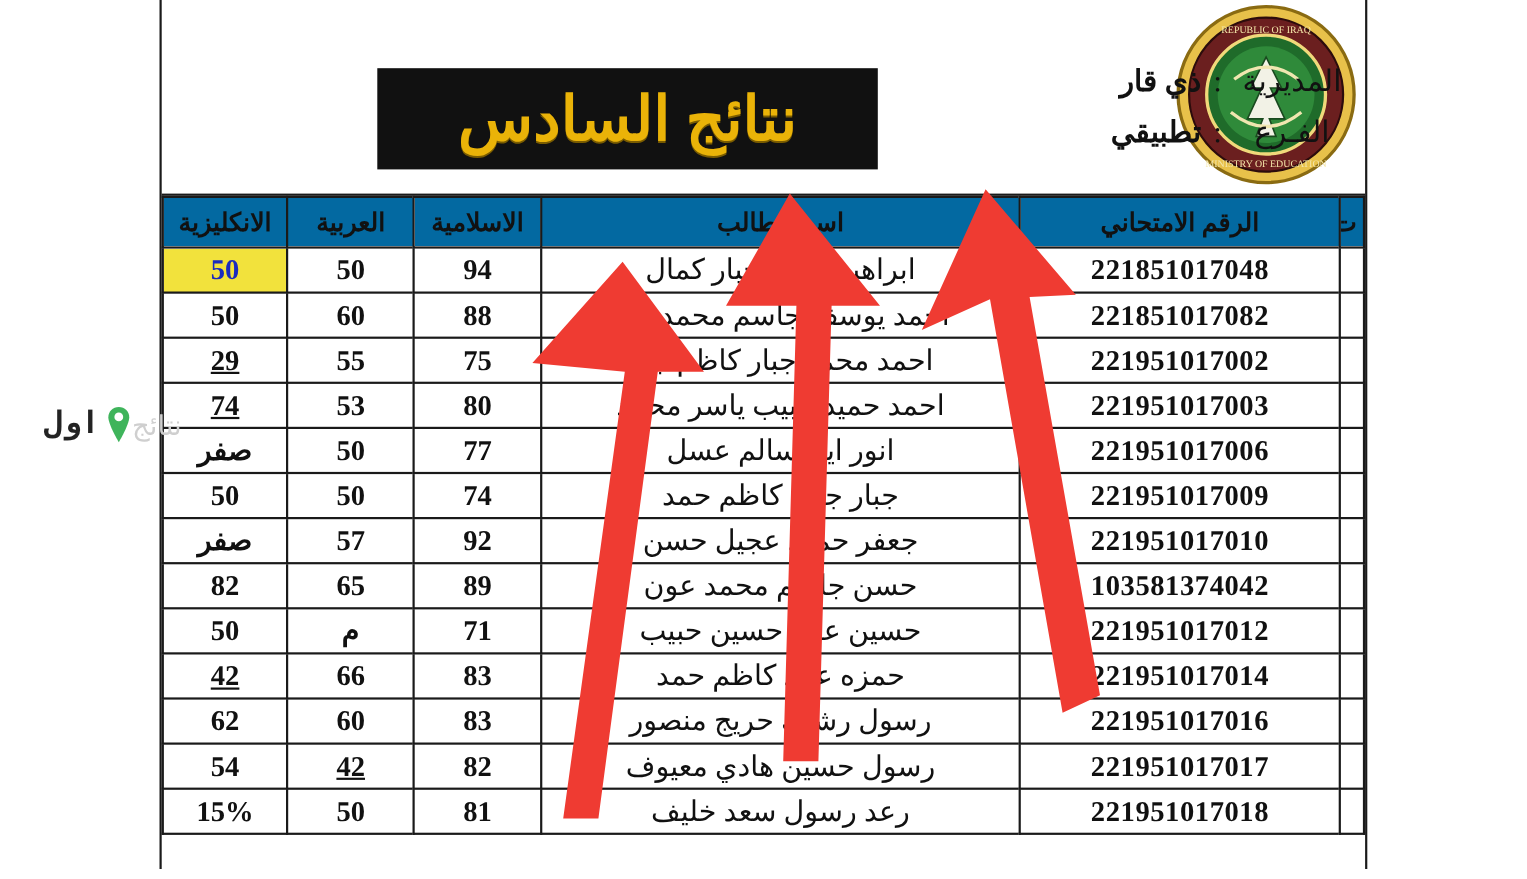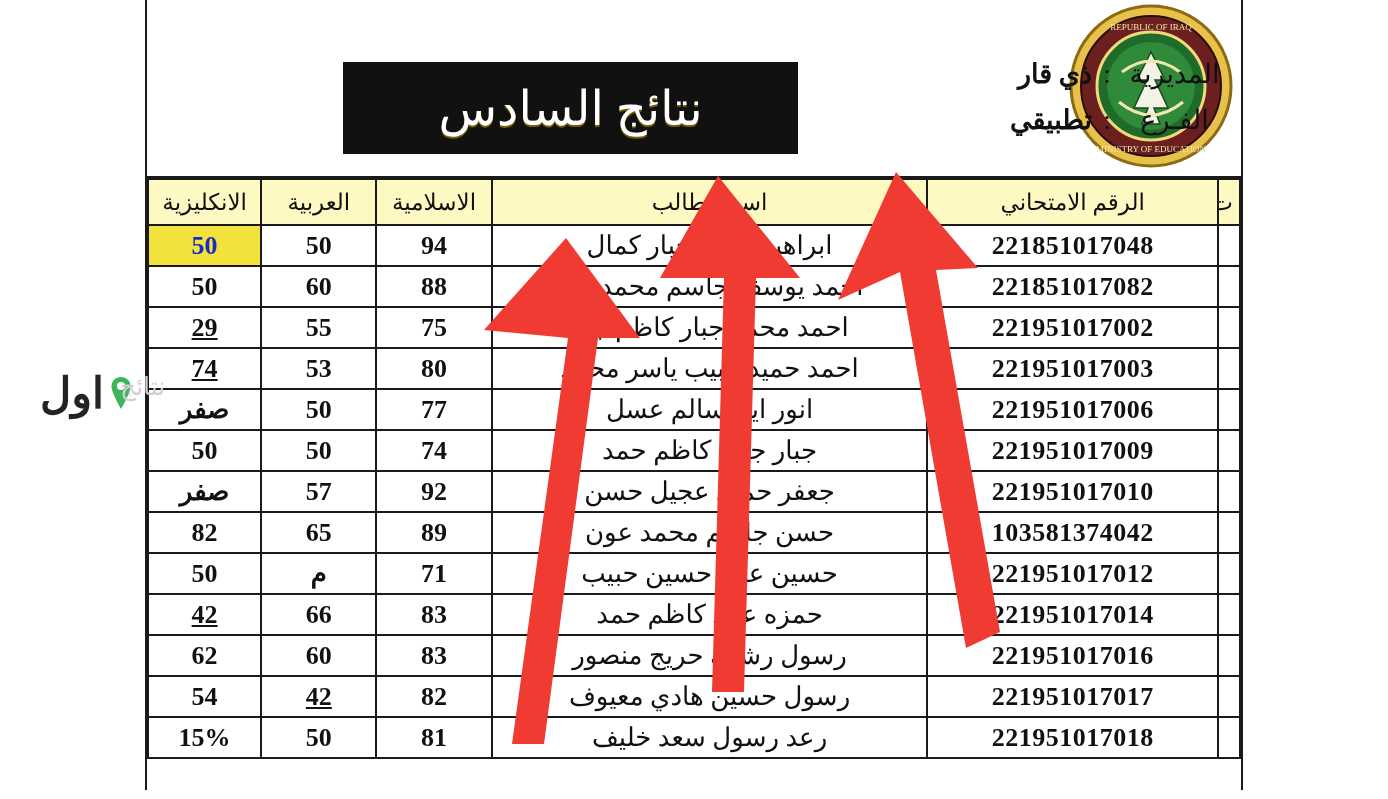--- a/index.html
+++ b/index.html
@@ -82,23 +82,23 @@
     right: 443px;
     width: 455px;
     height: 92px;
     background: #111111;
     display: flex;
     align-items: center;
     justify-content: center;
   }
   .banner-text {
     font-family: "Liberation Serif", serif;
-    font-weight: normal;
-    font-size: 48px;
-    color: #ffffff;
+    font-weight: bold;
+    font-size: 56px;
+    color: #eab308;
     letter-spacing: 1px;
     text-shadow: 0 2px 0 #7a5c00;
   }
 
   
   .emblem {
     position: absolute;
     top: 2px;
     right: 1px;
     width: 178px;
@@ -120,22 +120,22 @@
     padding: 0 6px;
     text-align: center;
     vertical-align: middle;
     font-size: 26px;
     color: #111;
     box-sizing: border-box;
     overflow: hidden;
     white-space: nowrap;
   }
   table.results thead th {
-    background: #fef9c3;
-    font-weight: normal;
+    background: #0369a1;
+    font-weight: bold;
     font-size: 23px;
     height: 46px;
   }
   col.c-seq   { width: 22px; }
   col.c-num   { width: 290px; }
   col.c-name  { width: 435px; }
   col.c-isl   { width: 115px; }
   col.c-ara   { width: 115px; }
   col.c-eng   { width: 113px; }
 
@@ -170,22 +170,22 @@
     position: absolute;
     left: 40px;
     top: 368px;
     display: flex;
     align-items: center;
     gap: 6px;
     opacity: 0.92;
   }
   .wm-pin { width: 22px; height: 34px; }
   .wm-text {
-    font-family: Liberation Serif, serif;
-    font-size: 43px;
+    font-family: Liberation Mono, monospace;
+    font-size: 28px;
     font-weight: bold;
     color: #111;
     direction: rtl;
   }
   .wm-sub {
     position: absolute;
     left: 120px;
     top: 372px;
     font-family: "Liberation Serif", serif;
     font-size: 25px;

